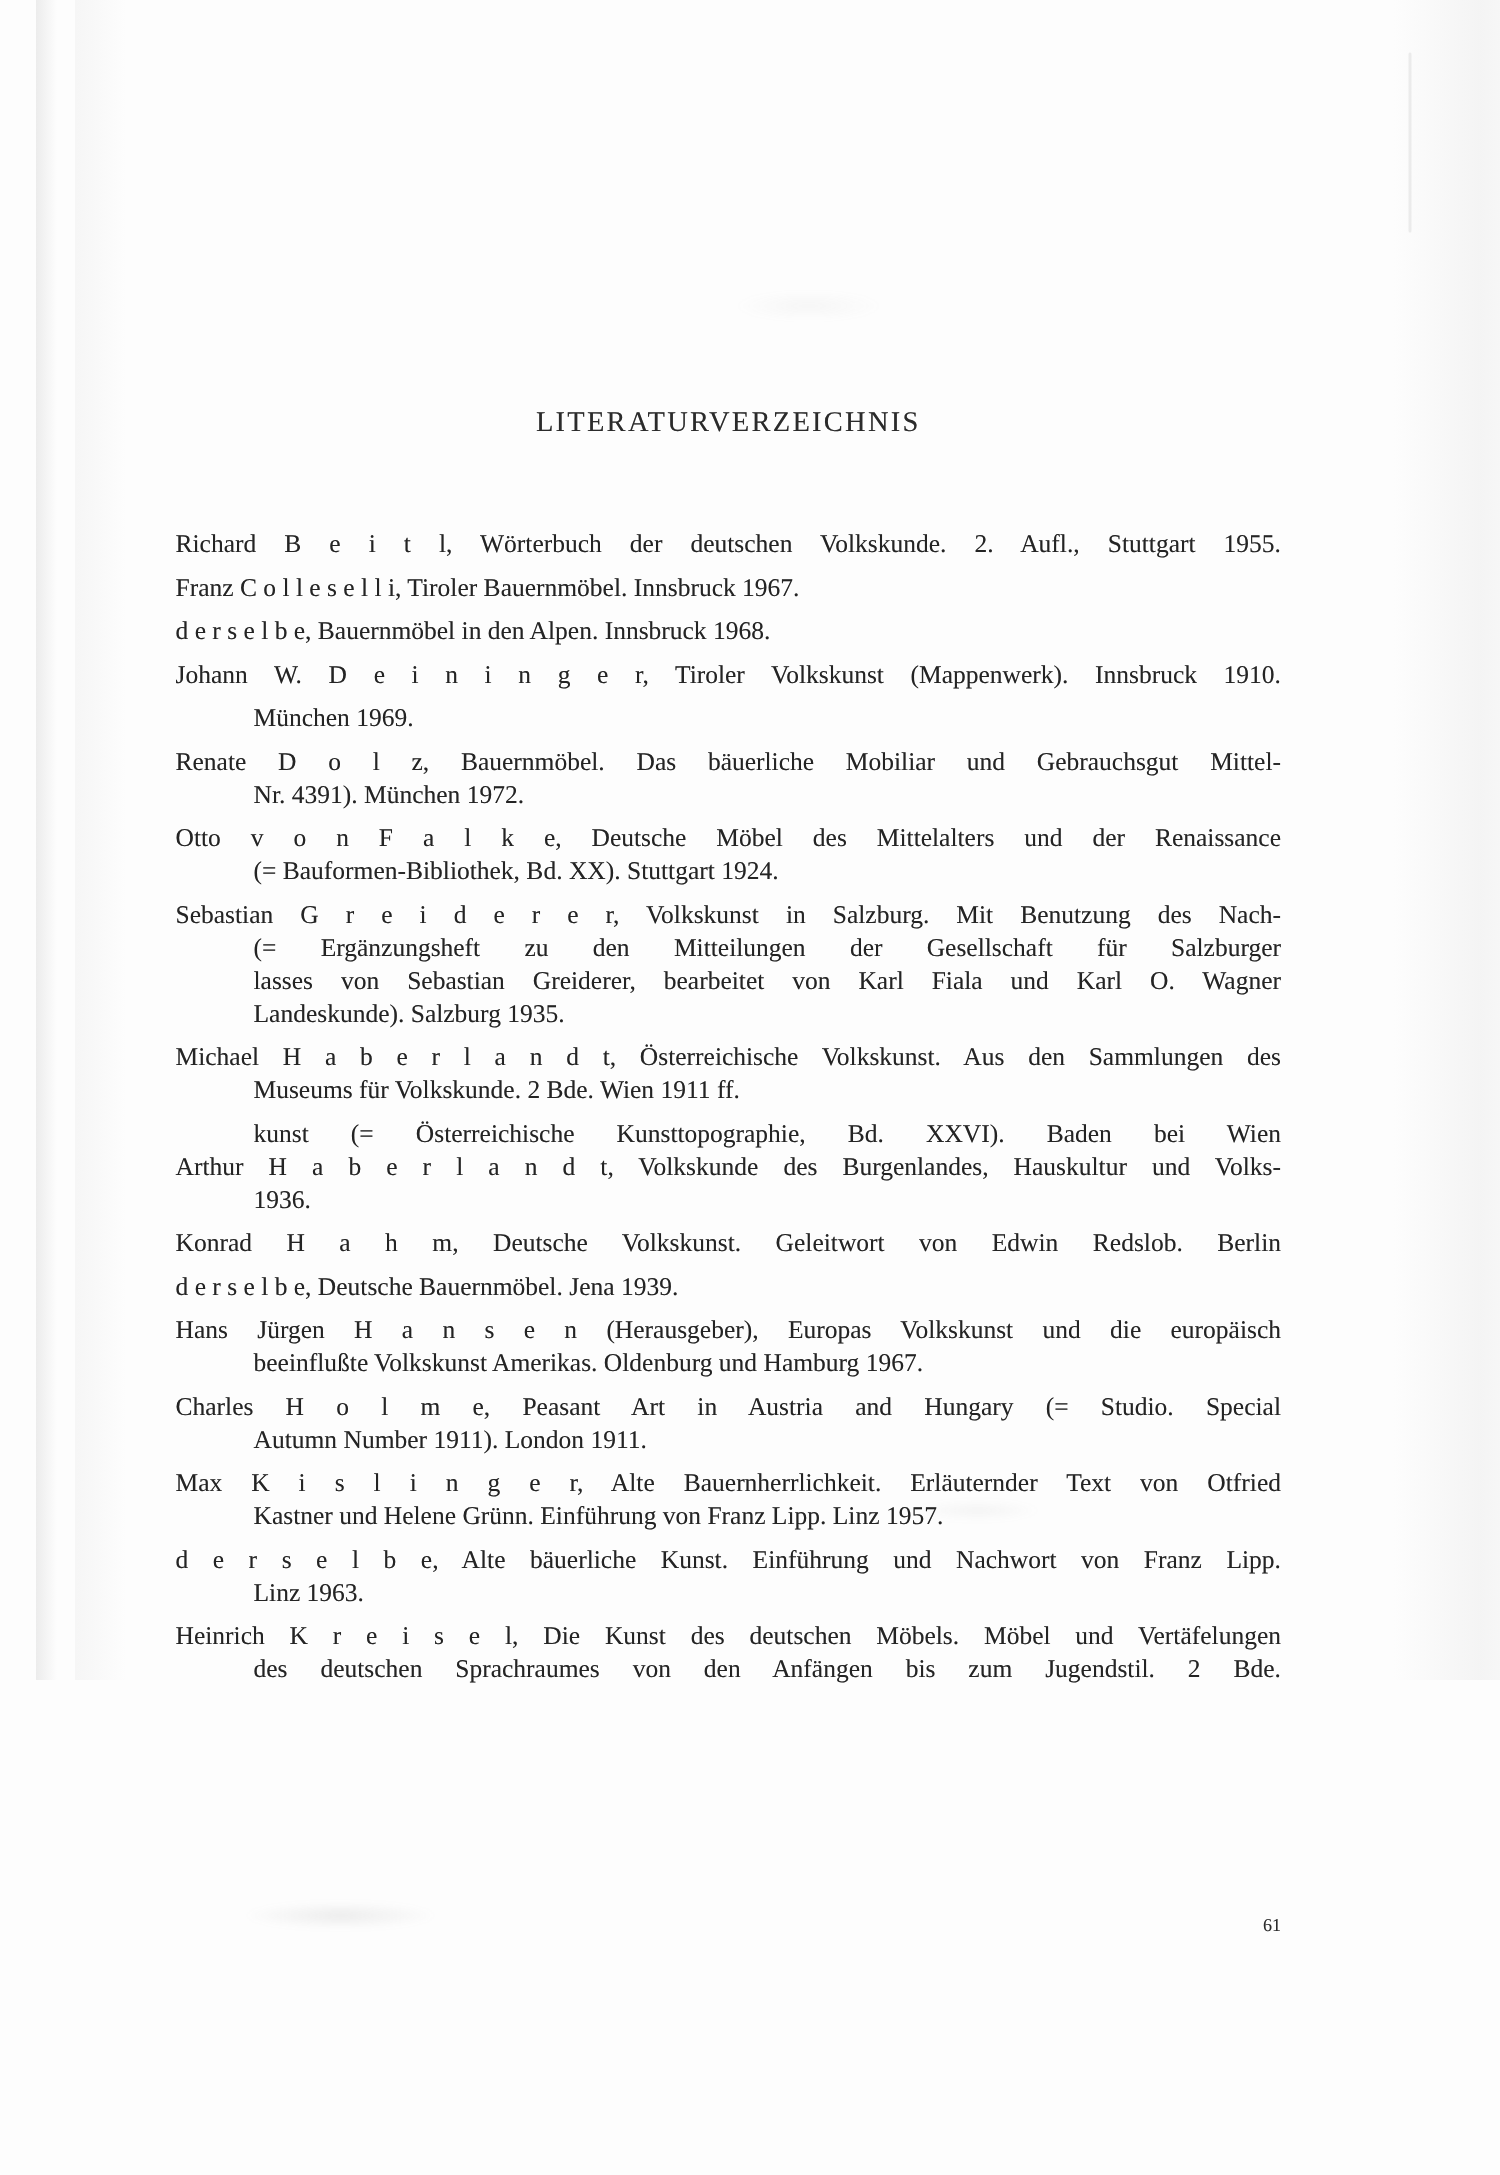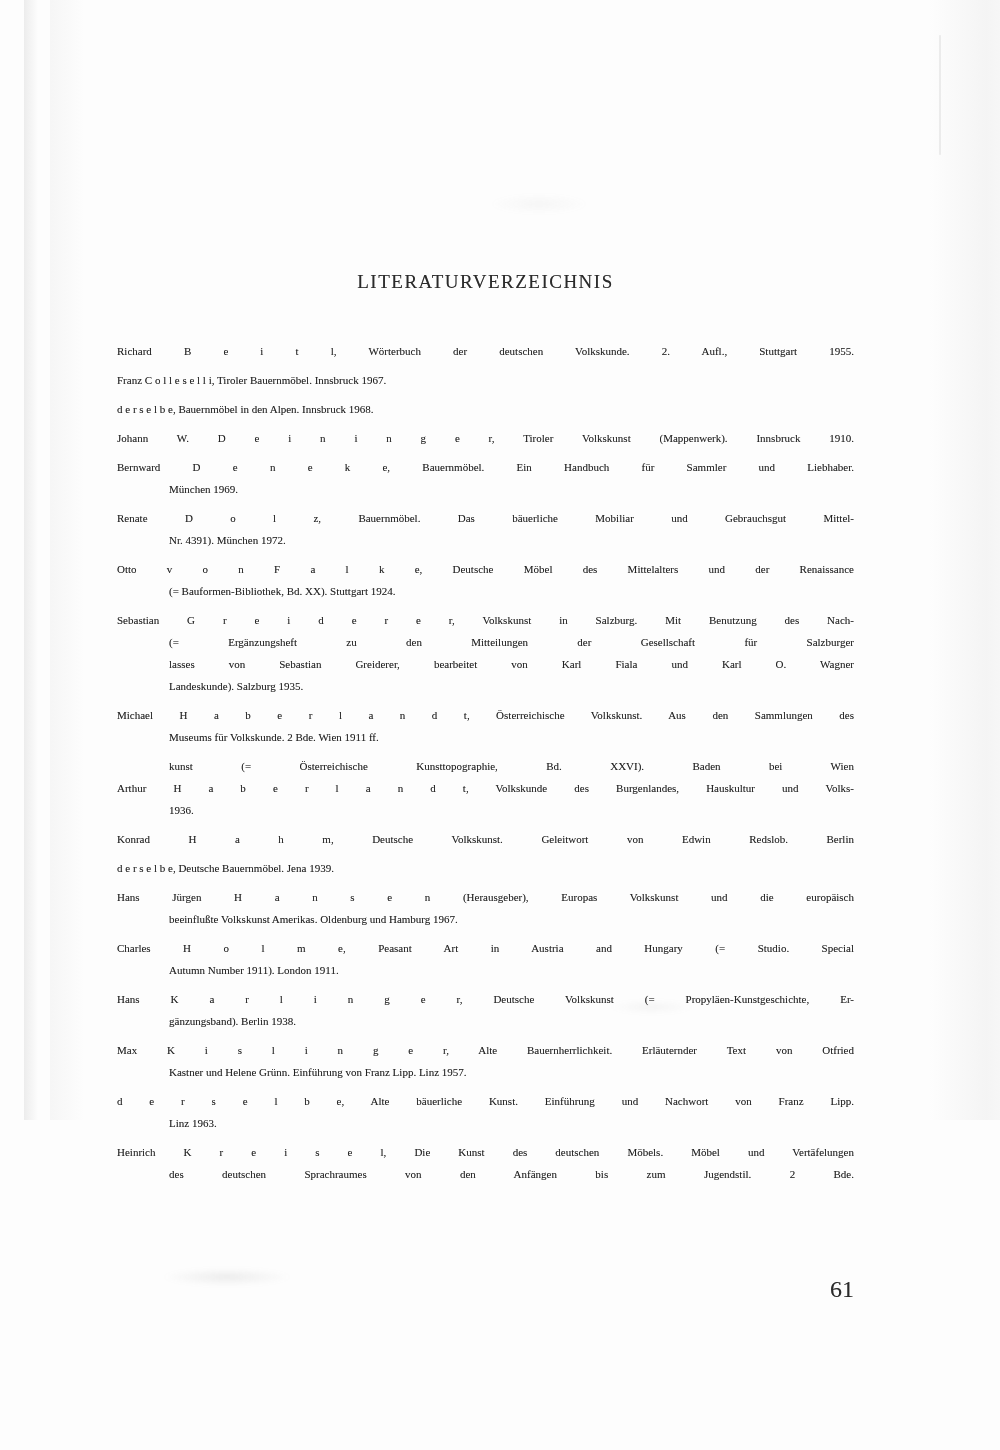--- a/index.html
+++ b/index.html
@@ -59,38 +59,38 @@
     text-align: center;
     font-size: 19px;
     font-weight: normal;
     letter-spacing: 1.5px;
     color: #2b2b2b;
     margin: 0;
     text-shadow: 0 0 .4px rgba(0,0,0,.35);
   }
   .entries {
     position: absolute;
-    top: 340px;
+    top: 352px;
     left: 0;
     width: 737px;
-    font-size: 11px;
+    font-size: 17px;
     line-height: 22px;
     text-shadow: 0 0 .4px rgba(0,0,0,.30);
   }
   .entry { margin: 0 0 7px 0; }
   .line { min-height: 22px; }
   .line.cont { padding-left: 52px; }
   .line.just { text-align: justify; text-align-last: justify; }
   .pagenum {
     position: absolute;
     top: 1276px;
     left: 0;
     width: 737px;
     text-align: right;
-    font-size: 24px;
+    font-size: 12px;
     color: #2b2b2b;
     text-shadow: 0 0 .4px rgba(0,0,0,.3);
   }
 </style>
 </head>
 <body>
 
 <div class="page">
   <div class="edge-left"></div>
   <div class="edge-left-2"></div>
@@ -109,21 +109,20 @@
         <div class="entry">
           <div class="line first">Franz C o l l e s e l l i, Tiroler Bauernmöbel. Innsbruck 1967.</div>
         </div>
         <div class="entry">
           <div class="line first">d e r s e l b e, Bauernmöbel in den Alpen. Innsbruck 1968.</div>
         </div>
         <div class="entry">
           <div class="line first just">Johann W. D e i n i n g e r, Tiroler Volkskunst (Mappenwerk). Innsbruck 1910.</div>
         </div>
         <div class="entry">
-          <div class="line first just">Bernward D e n e k e, Bauernmöbel. Ein Handbuch für Sammler und Liebhaber.</div>
           <div class="line cont">München 1969.</div>
         </div>
         <div class="entry">
           <div class="line first just">Renate D o l z, Bauernmöbel. Das bäuerliche Mobiliar und Gebrauchsgut Mittel-</div>
           <div class="line cont">Nr. 4391). München 1972.</div>
         </div>
         <div class="entry">
           <div class="line first just">Otto v o n F a l k e, Deutsche Möbel des Mittelalters und der Renaissance</div>
           <div class="line cont">(= Bauformen-Bibliothek, Bd. XX). Stuttgart 1924.</div>
         </div>
@@ -150,24 +149,20 @@
         </div>
         <div class="entry">
           <div class="line first just">Hans Jürgen H a n s e n (Herausgeber), Europas Volkskunst und die europäisch</div>
           <div class="line cont">beeinflußte Volkskunst Amerikas. Oldenburg und Hamburg 1967.</div>
         </div>
         <div class="entry">
           <div class="line first just">Charles H o l m e, Peasant Art in Austria and Hungary (= Studio. Special</div>
           <div class="line cont">Autumn Number 1911). London 1911.</div>
         </div>
         <div class="entry">
-          <div class="line first just">Hans K a r l i n g e r, Deutsche Volkskunst (= Propyläen-Kunstgeschichte, Er-</div>
-          <div class="line cont">gänzungsband). Berlin 1938.</div>
-        </div>
-        <div class="entry">
           <div class="line first just">Max K i s l i n g e r, Alte Bauernherrlichkeit. Erläuternder Text von Otfried</div>
           <div class="line cont">Kastner und Helene Grünn. Einführung von Franz Lipp. Linz 1957.</div>
         </div>
         <div class="entry">
           <div class="line first just">d e r s e l b e, Alte bäuerliche Kunst. Einführung und Nachwort von Franz Lipp.</div>
           <div class="line cont">Linz 1963.</div>
         </div>
         <div class="entry">
           <div class="line first just">Heinrich K r e i s e l, Die Kunst des deutschen Möbels. Möbel und Vertäfelungen</div>
           <div class="line cont just">des deutschen Sprachraumes von den Anfängen bis zum Jugendstil. 2 Bde.</div>

